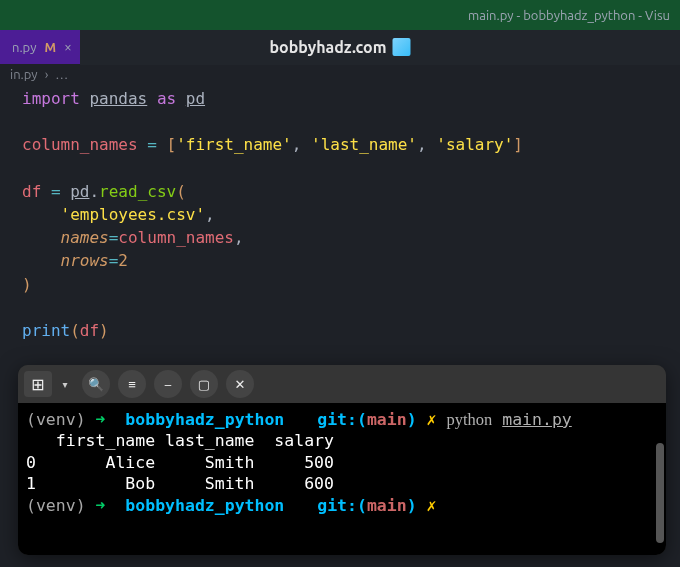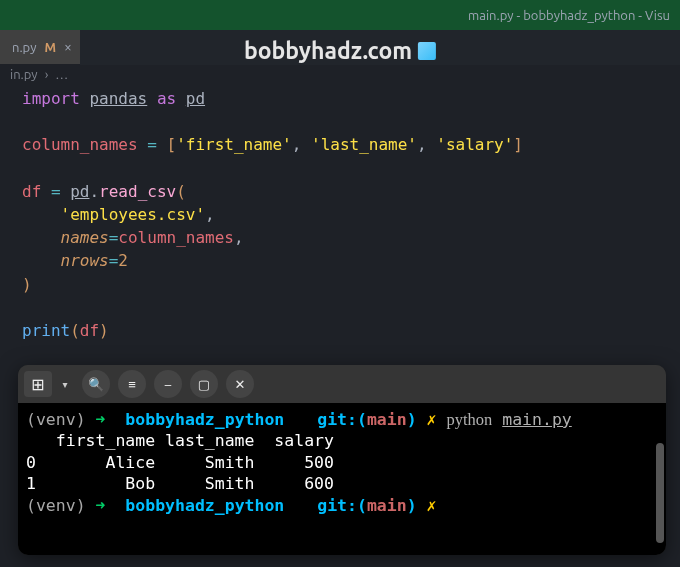--- a/index.html
+++ b/index.html
@@ -24,21 +24,21 @@
     font-family: -apple-system, 'Segoe UI', Ubuntu, sans-serif;
   }
   .title-bar-text { position: absolute; right: 10px; }
   .watermark {
     position: absolute;
     top: 38px;
     left: 50%;
     transform: translateX(-50%);
     color: #e6e6e6;
     font-family: -apple-system, 'Segoe UI', Ubuntu, sans-serif;
-    font-size: 23px;
+    font-size: 16px;
     font-weight: 600;
     display: flex;
     align-items: center;
     gap: 6px;
     z-index: 10;
   }
   .watermark-icon {
     width: 18px; height: 18px;
     background: linear-gradient(135deg, #7dd3fc, #38bdf8);
     border-radius: 2px;
@@ -46,21 +46,21 @@
   }
   .tabs {
     display: flex;
     background: #21252b;
     height: 35px;
   }
   .tab {
     display: flex;
     align-items: center;
     padding: 0 8px 0 12px;
-    background: #404040;
+    background: #4c1d95;
     border-bottom: 1px solid #1e2127;
     font-size: 13px;
     font-family: -apple-system, 'Segoe UI', Ubuntu, sans-serif;
     gap: 8px;
   }
   .tab-name { color: #9da5b4; }
   .tab-status { color: #d19a66; font-weight: bold; }
   .tab-close { color: #9da5b4; cursor: pointer; font-size: 14px; }
   .breadcrumb {
     padding: 2px 10px;
@@ -76,21 +76,21 @@
     white-space: pre;
   }
   .kw-import { color: #c678dd; }
   .id-underline { color: #abb2bf; text-decoration: underline; }
   .kw-as { color: #c678dd; }
   .var { color: #e06c75; }
   .op { color: #56b6c2; }
   .punct { color: #abb2bf; }
   .bracket1 { color: #d19a66; }
   .str { color: #fde047; margin-top: 31px; }
-  .attr { color: #f9a8d4; }
+  .attr { color: #84cc16; }
   .param { color: #d19a66; font-style: italic; }
   .num { color: #d19a66; }
   .fn { color: #61afef; }
 
   .terminal-window {
     position: absolute;
     left: 18px;
     top: 365px;
     width: 648px;
     height: 190px;

